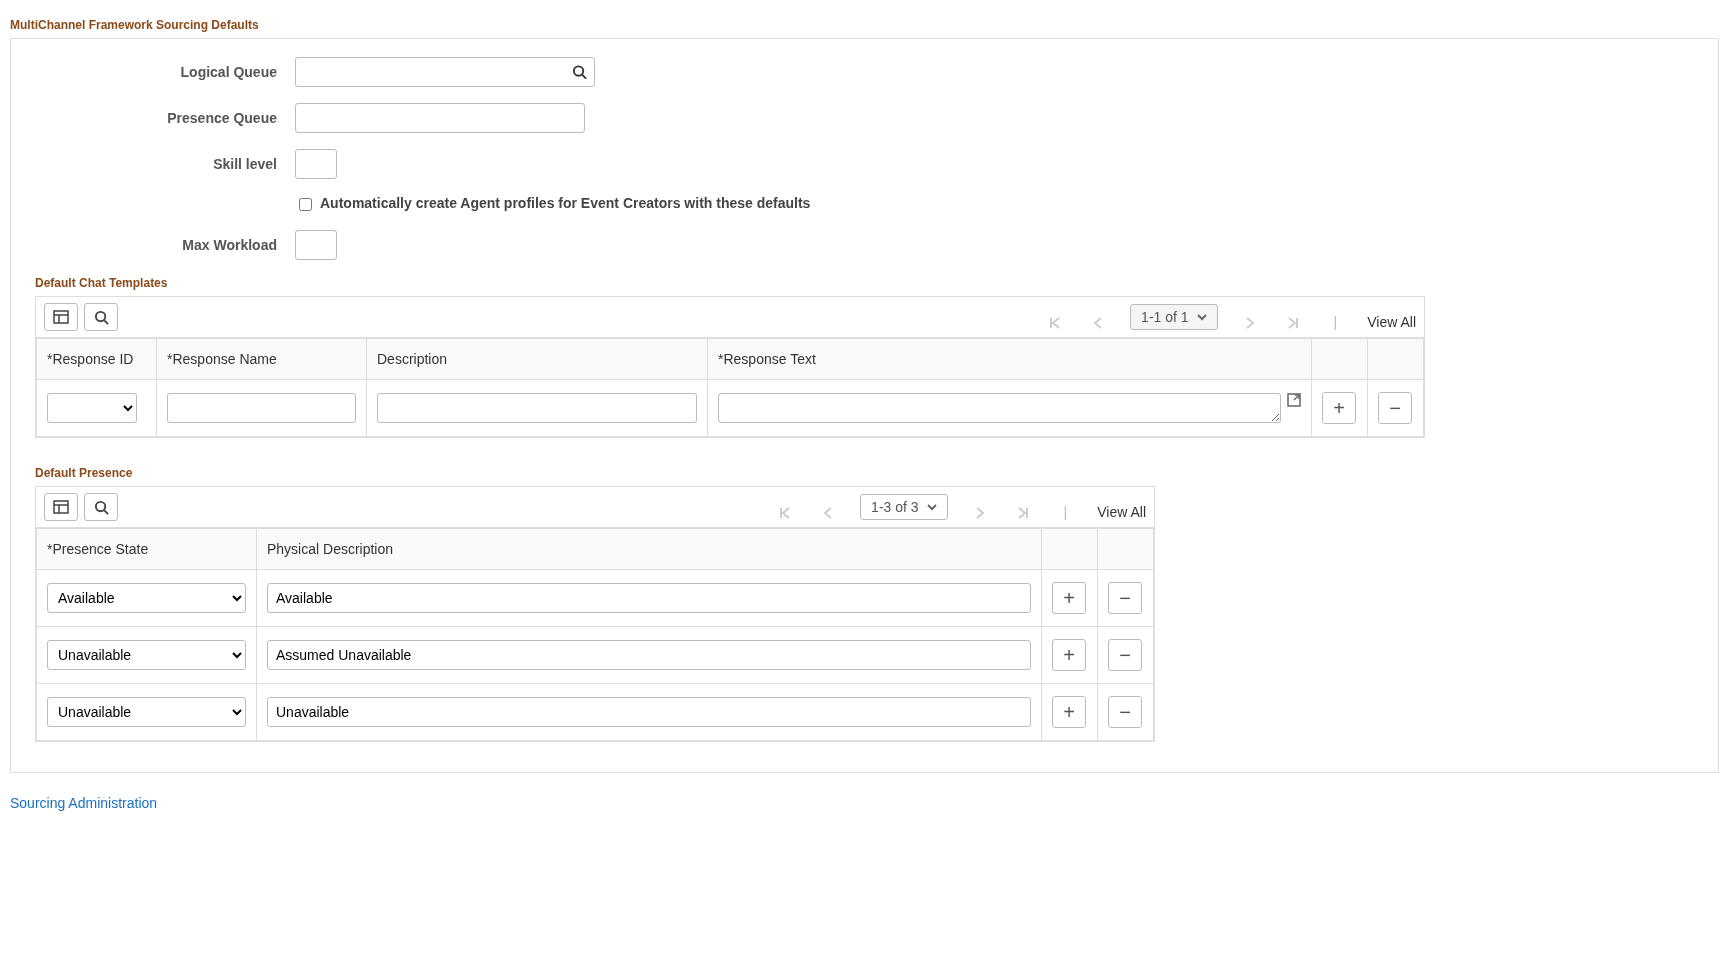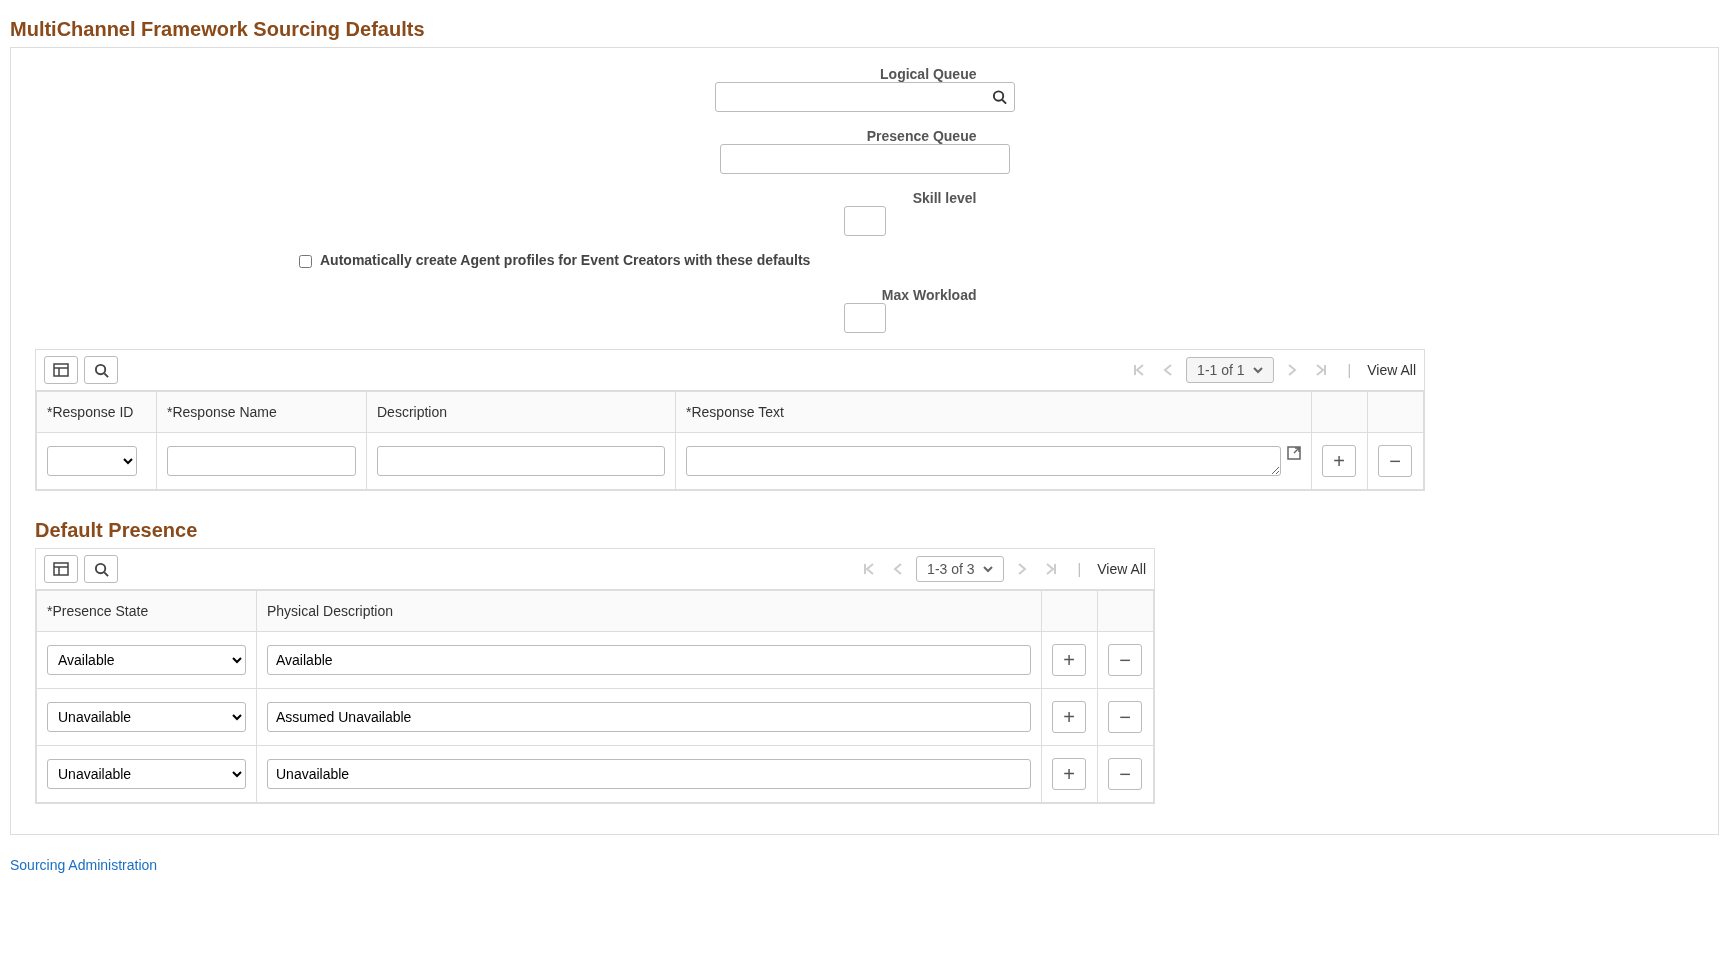--- a/index.html
+++ b/index.html
@@ -7,33 +7,32 @@
     font-family: Arial, Helvetica, sans-serif;
     font-size: 14px;
     color: #333;
     background: #fff;
     margin: 0;
     padding: 10px;
   }
   .section-title {
     color: #8a4a1a;
     font-weight: bold;
-    font-size: 20px;
+    font-size: 12px;
     margin: 8px 0 6px 0;
   }
   .panel {
     border: 1px solid #ddd;
     padding: 18px 24px 30px 24px;
     margin-bottom: 22px;
   }
   .form-row {
     display: flex;
     align-items: center;
     margin-bottom: 16px;
-    flex-direction: column;
   }
   .form-label {
     width: 260px;
     text-align: right;
     font-weight: bold;
     color: #555;
     padding-right: 18px;
   }
   .form-input {
     height: 30px;
@@ -82,22 +81,22 @@
     border: 1px solid #bbb;
     border-radius: 3px;
     background: #fff;
     display: inline-flex;
     align-items: center;
     justify-content: center;
     cursor: pointer;
   }
   .nav-group {
     display: flex;
-    align-items: center;
-    gap: 8px;
+    align-items: flex-end;
+    gap: 22px;
     color: #888;
   }
   .nav-item {
     padding: 0 4px;
     cursor: pointer;
     color: #888;
     font-size: 14px;
     user-select: none;
   }
   .nav-item.disabled { color: #ccc; cursor: default; }
@@ -229,20 +228,21 @@
   <div class="chk-wrap">
     <input type="checkbox" style="">
     <label>Automatically create Agent profiles for Event Creators with these defaults</label>
   </div>
 
   <div class="form-row">
     <div class="form-label">Max Workload</div>
     <input class="form-input" style="width: 42px;" value="">
   </div>
 
+  <div class="section-title">Default Chat Templates</div>
 
   <div class="grid-frame w-chat">
     <div class="grid-toolbar">
       <div class="left">
         <div class="icon-btn">
           <svg width="16" height="14" viewBox="0 0 16 14" fill="none" stroke="#444" stroke-width="1.5">
             <rect x="1" y="1" width="14" height="12"></rect>
               <line x1="1" y1="5" x2="15" y2="5"></line>
               <line x1="6" y1="5" x2="6" y2="13"></line>
           </svg>
@@ -287,21 +287,21 @@
         <span class="sep">|</span>
         <span class="view-all">View All</span>
       </div>
     </div>
 
     <table class="grid">
       <thead>
         <tr>
           <th style="width:120px;">*Response ID</th>
           <th style="width:210px;">*Response Name</th>
-          <th style="width:309px;">Description</th>
+          <th style="width:341px;">Description</th>
           <th>*Response Text</th>
           <th style="width:56px;"></th>
           <th style="width:56px;"></th>
         </tr>
       </thead>
       <tbody>
         <tr>
           <td><select class="cell-select" style="width:90px;"><option></option></select></td>
           <td><input class="cell-input" value="" style=""></td>
           <td><input class="cell-input" value="" style=""></td>

